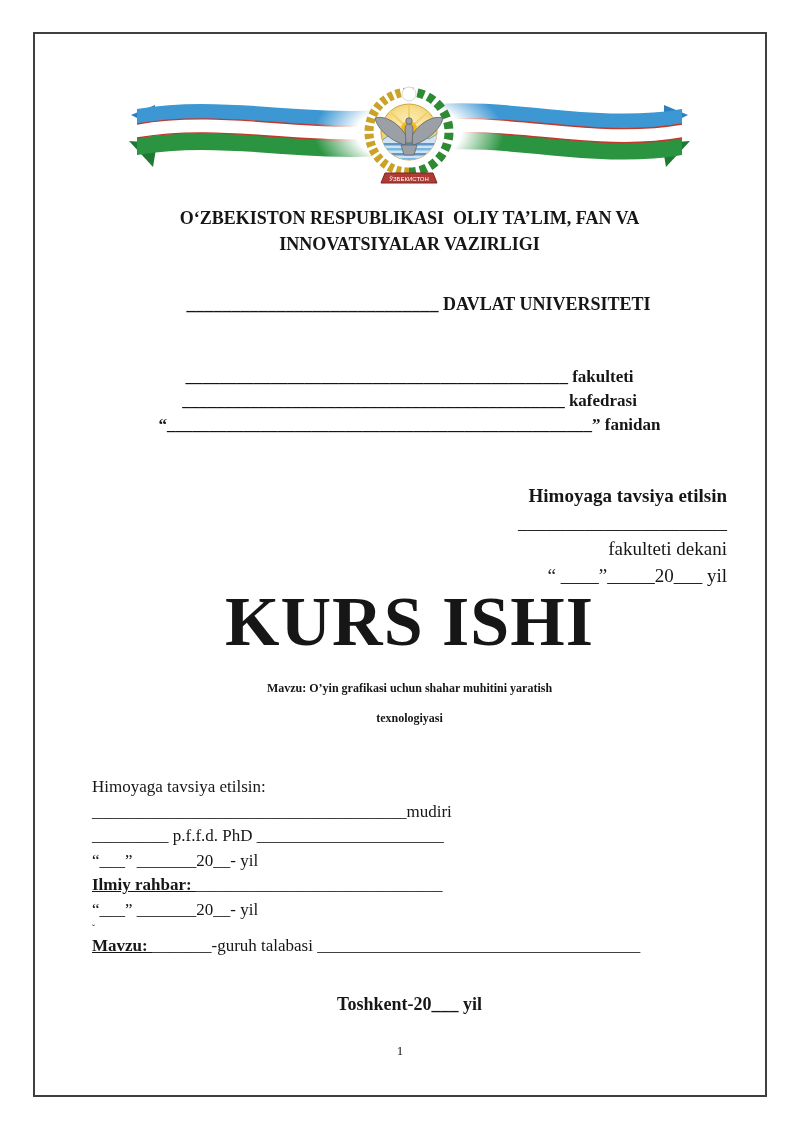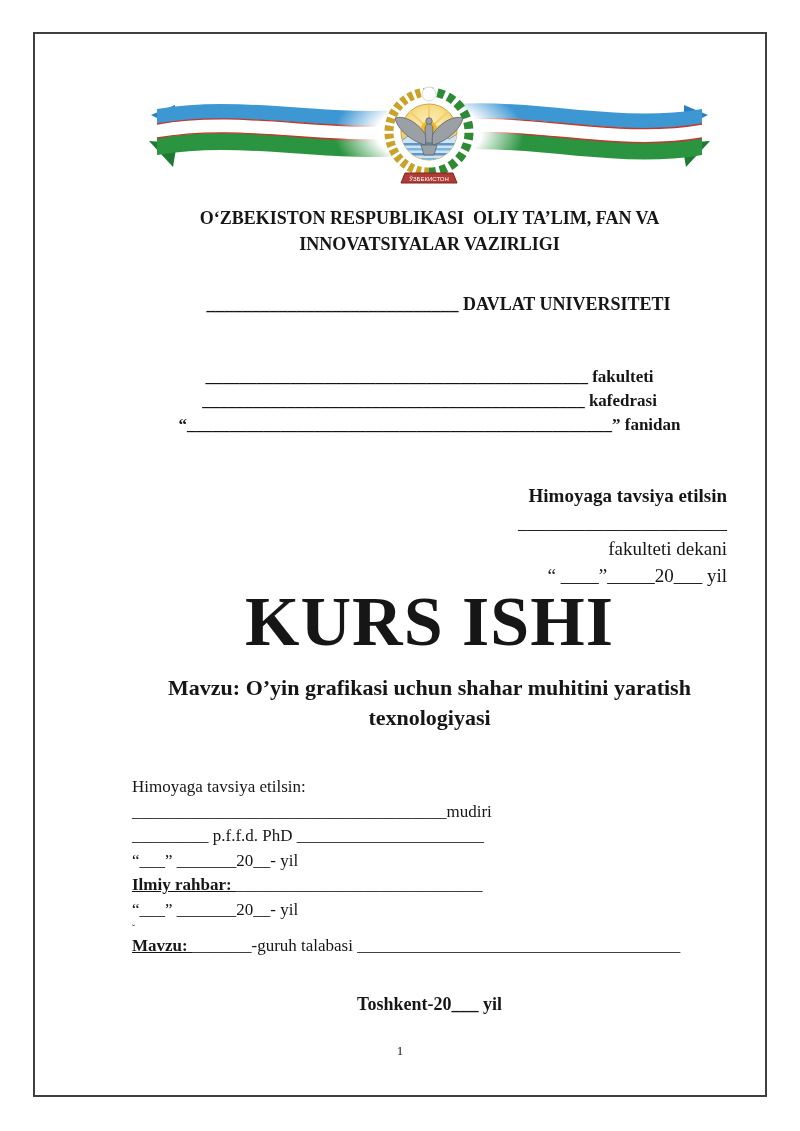--- a/index.html
+++ b/index.html
@@ -4,34 +4,34 @@
 <style>
   html,body{margin:0;padding:0;}
   body{
     width:800px;height:1131px;background:#ffffff;position:relative;overflow:hidden;
     font-family:"Liberation Serif","DejaVu Serif",serif;color:#161616;
     -webkit-font-smoothing:antialiased;
   }
   .frame{
     position:absolute;left:33px;top:32px;width:734px;height:1065px;
     border:2px solid #3f3f3f;box-sizing:border-box;background:#fff;
-    padding:0 38px 0 97px;
+    padding:0 38px 0 57px;
   }
   .line{white-space:pre;}
   .center{text-align:center;}
   .rightal{text-align:right;}
   .b{font-weight:bold;text-decoration:underline;}
   .flag-wrap{width:585px;margin:51px auto 0 auto;}
   .ministry{margin-top:12px;font-size:18px;line-height:26px;font-weight:bold;}
   .university{margin-top:8px;font-size:18px;line-height:26px;font-weight:bold;}
   .org{margin-top:22px;font-size:17px;line-height:24px;font-weight:bold;}
   .appr-right{margin-top:46px;font-size:19px;line-height:26.5px;}
   .appr-right .title{font-weight:bold;}
   .kurs-title{margin-top:-6px;font-size:70px;line-height:78px;font-weight:bold;letter-spacing:1px;}
-  .topic{margin-top:12px;font-size:22px;line-height:30px;font-weight:bold;}
+  .topic{margin-top:12px;font-size:12px;line-height:30px;font-weight:bold;}
   .appr-left{margin-top:42px;font-size:17px;line-height:24.5px;}
   .appr-left .title{font-weight:normal;}
   .stray{font-size:9px;line-height:12px;}
   .toshkent{margin-top:32px;font-size:18px;line-height:26px;font-weight:bold;}
   .pagenum{position:absolute;left:0;right:0;bottom:36px;text-align:center;font-size:13px;}
 </style>
 </head>
 <body>
 
 <div class="frame">

